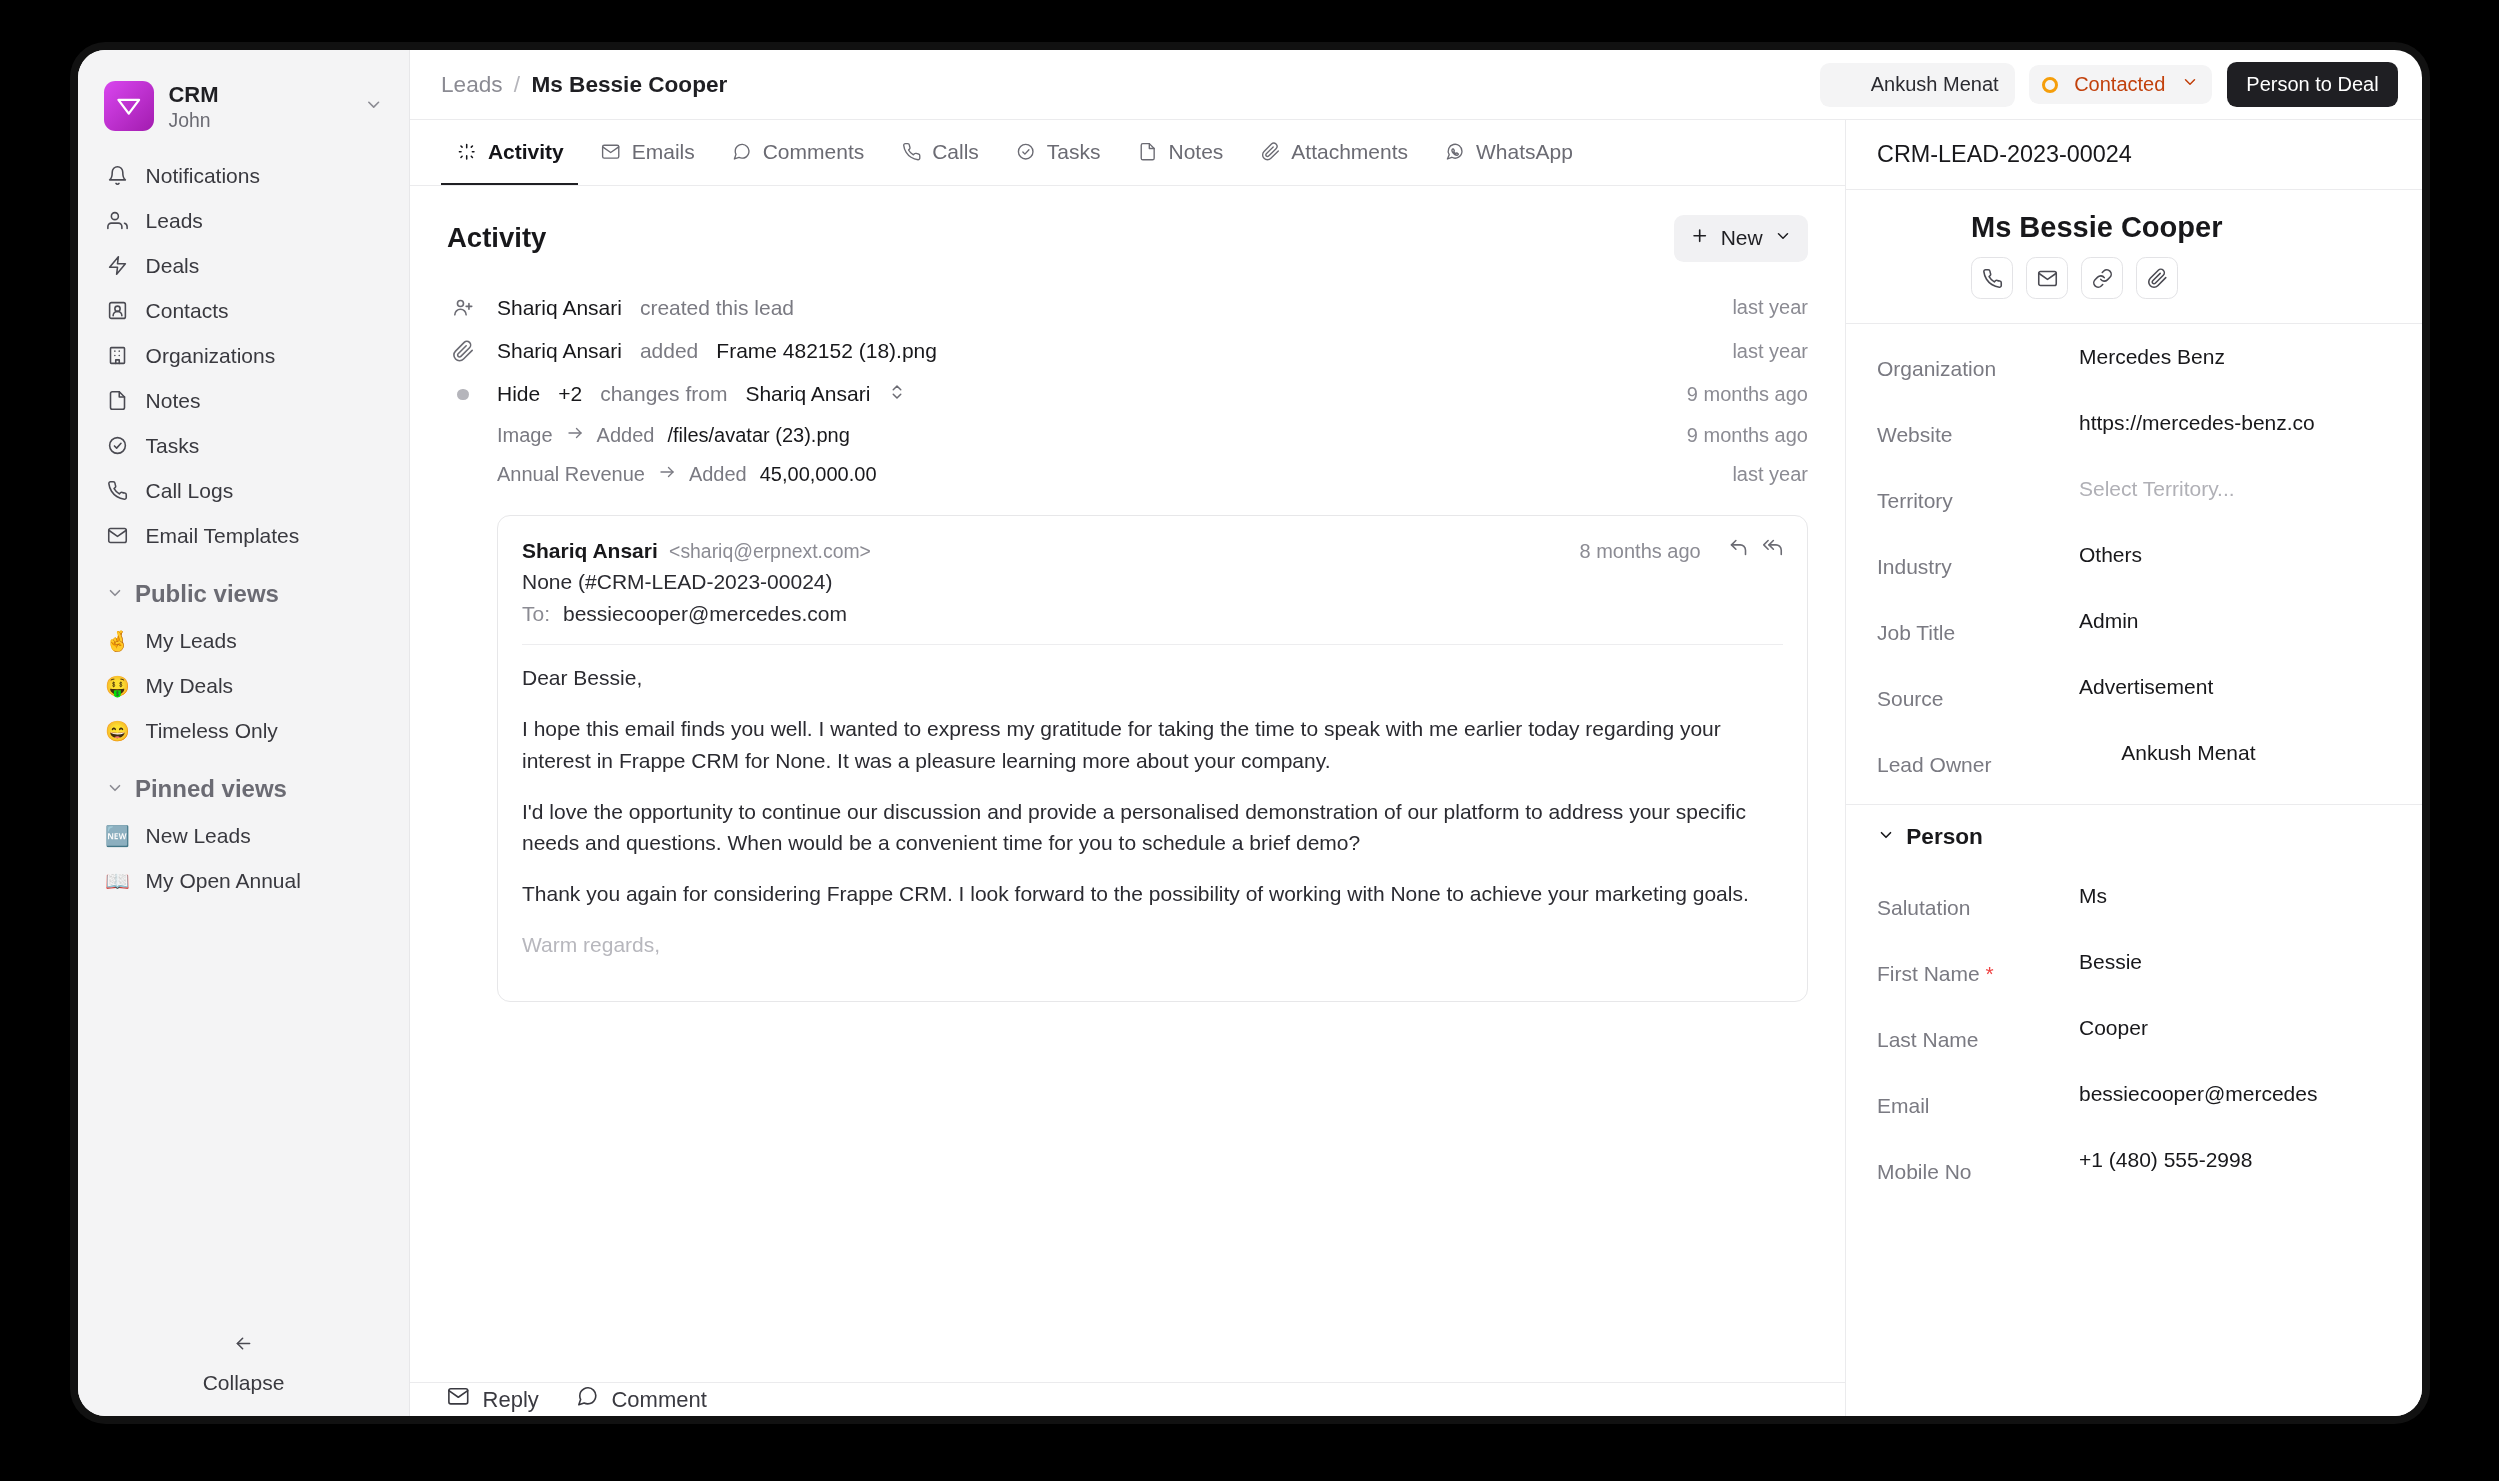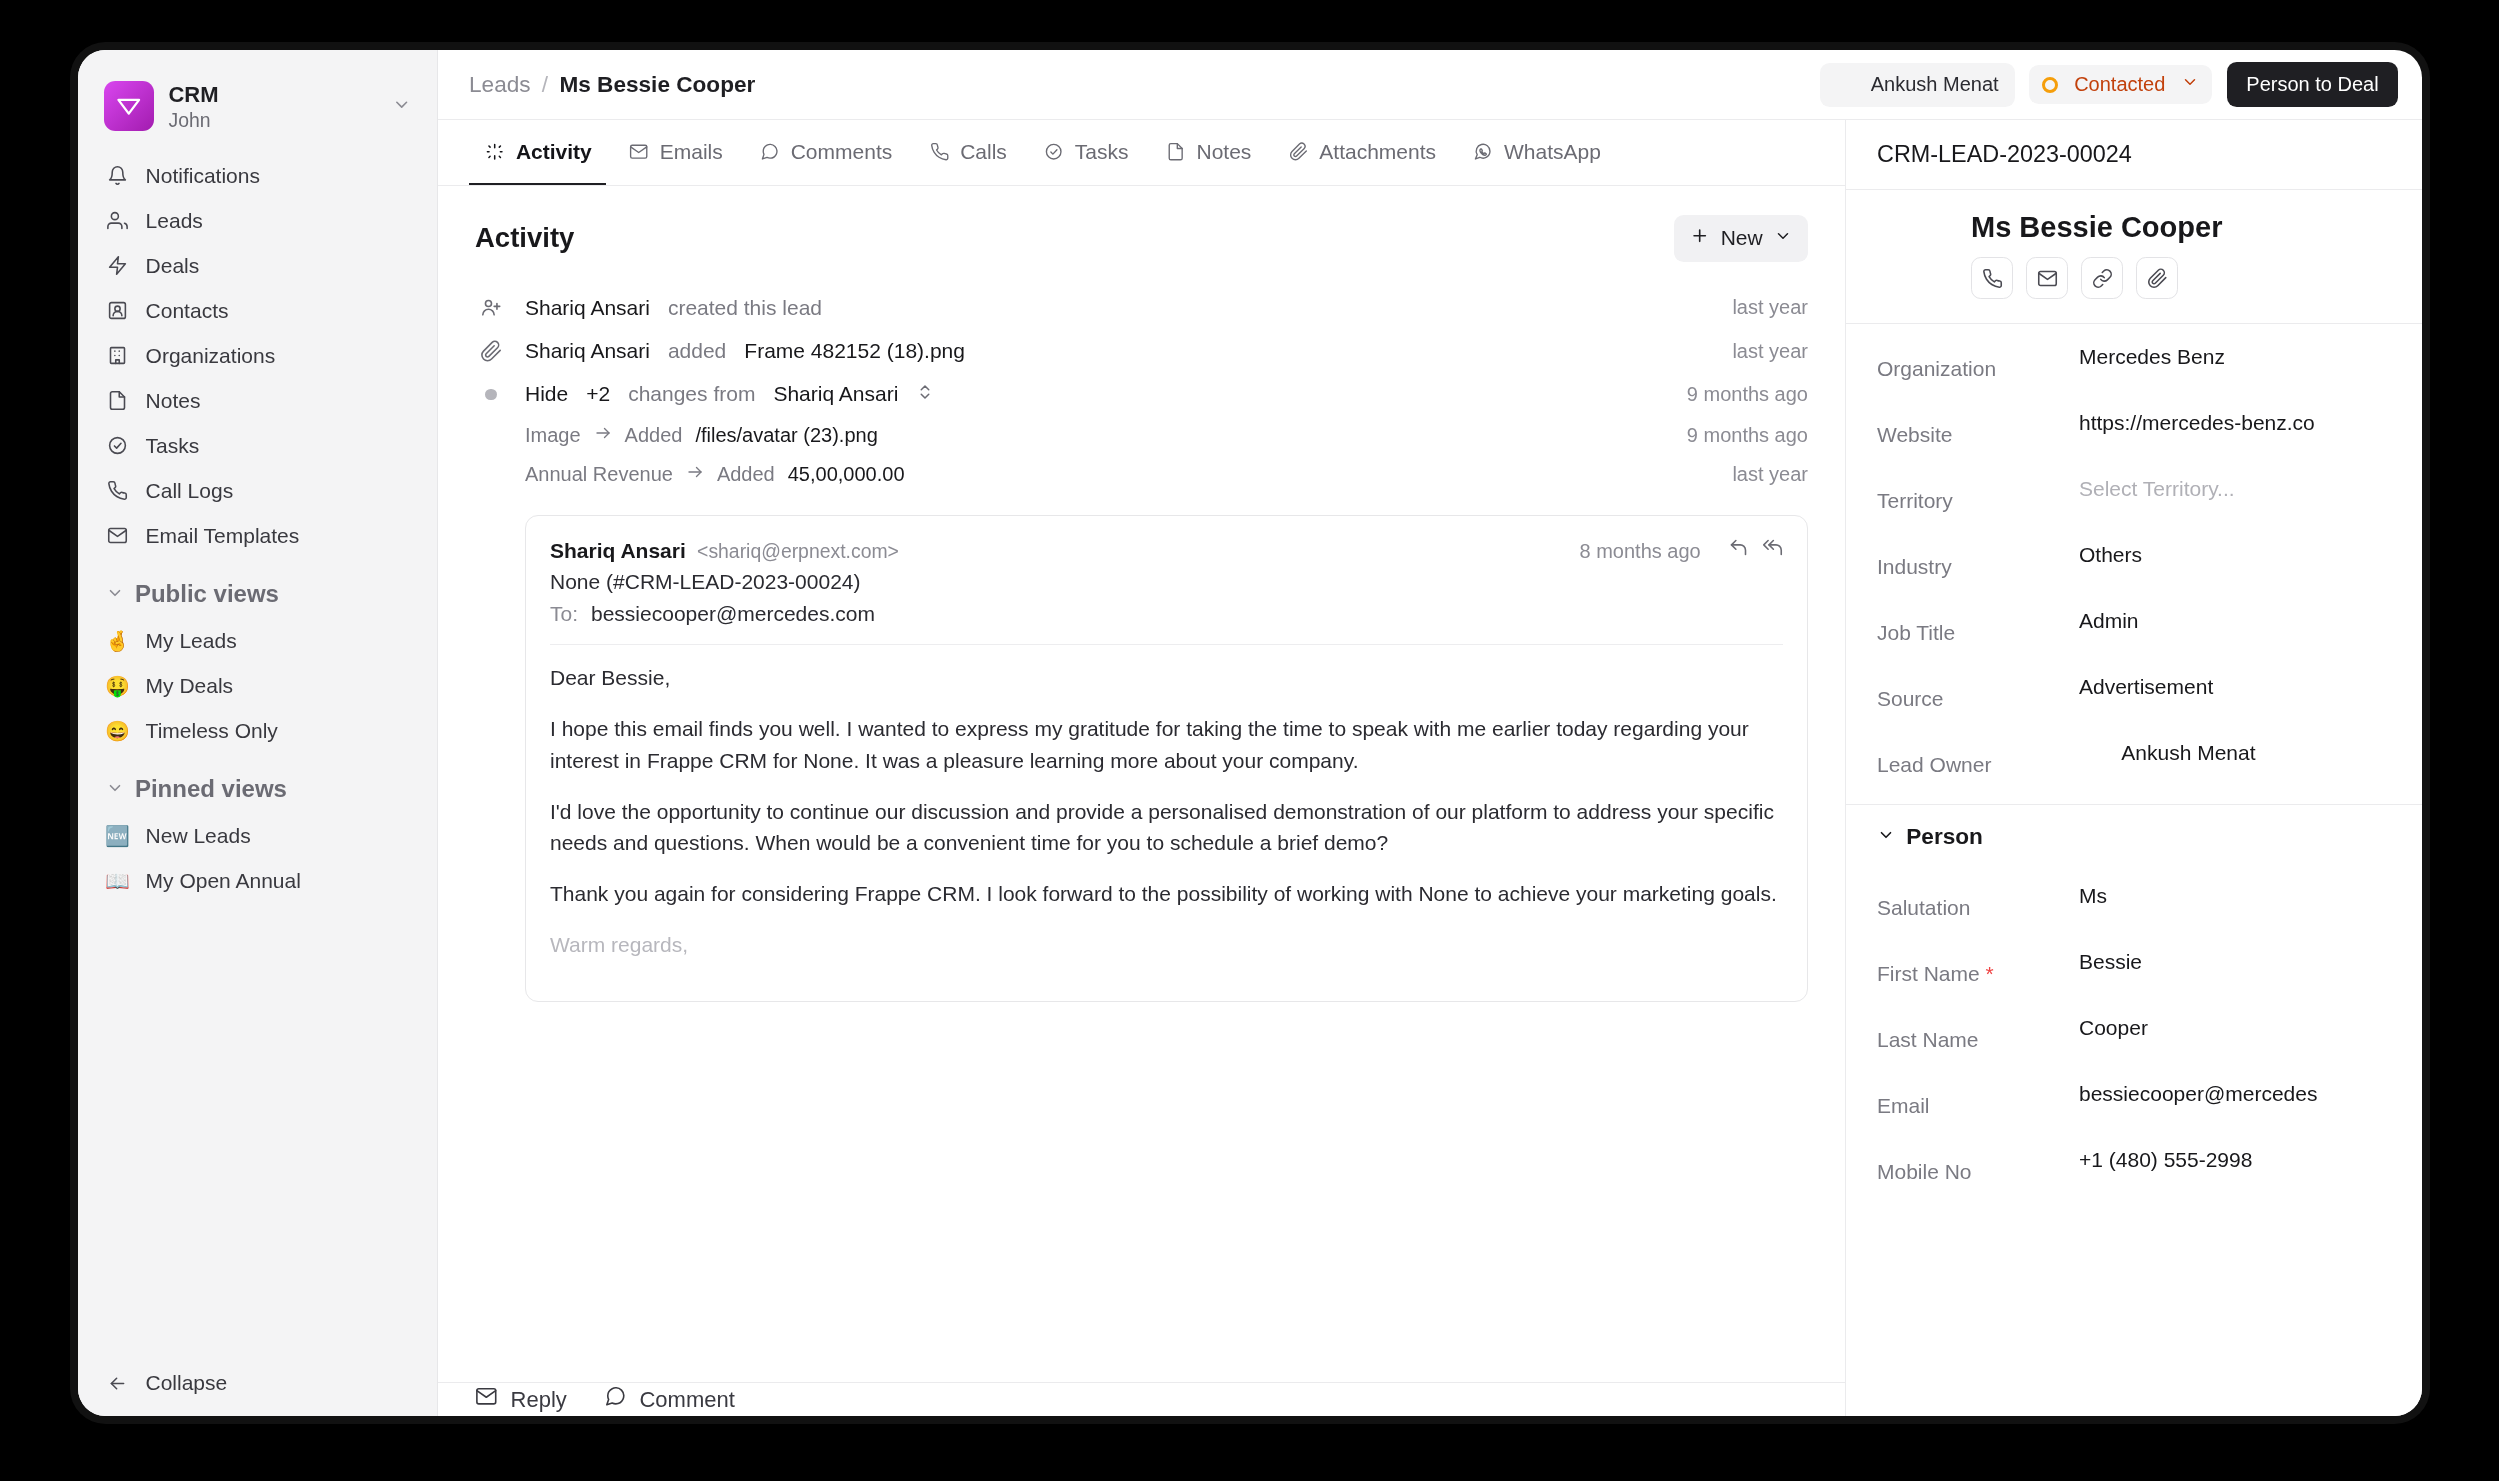--- a/index.html
+++ b/index.html
@@ -14,21 +14,21 @@
     left: 78px; top: 50px;
     width: 2344px; height: 1366px;
     background: #ffffff;
     border-radius: 27.5px;
     overflow: hidden;
     display: flex;
     box-shadow: 0 0 0 8px #111;
   }
   
   .sidebar {
-    width: 360px;
+    width: 332px;
     background: #f4f4f5;
     border-right: 0.8px solid #e7e7e9;
     display: flex;
     flex-direction: column;
     padding: 16px 0 0 0;
     flex-shrink: 0;
   }
   .brand {
     display: flex; align-items: center; gap: 14.6px;
     margin: 4.9px 14.6px 11.3px 14.6px;
@@ -63,21 +63,21 @@
     margin-top: 11.3px;
     font-size: 24px; color: #6b6b73; font-weight: 700;
     cursor: pointer;
     border-radius: 9.7px;
   }
   .emoji { font-size: 20px; width: 24px; text-align:center; flex-shrink:0;}
   .sidebar-spacer { flex: 1; }
   .collapse-row {
     display:flex; align-items:center; gap:16px;
     padding: 13px 27.5px 21px 27.5px;
-    font-size: 21px; color: #39393f; cursor: pointer;
+    font-size: 21px; color: #39393f; cursor: pointer; flex-direction: column;
   }
   
   .main {
     flex: 1;
     display: flex;
     flex-direction: column;
     min-width: 0;
   }
   .topbar {
     height: 70px;

